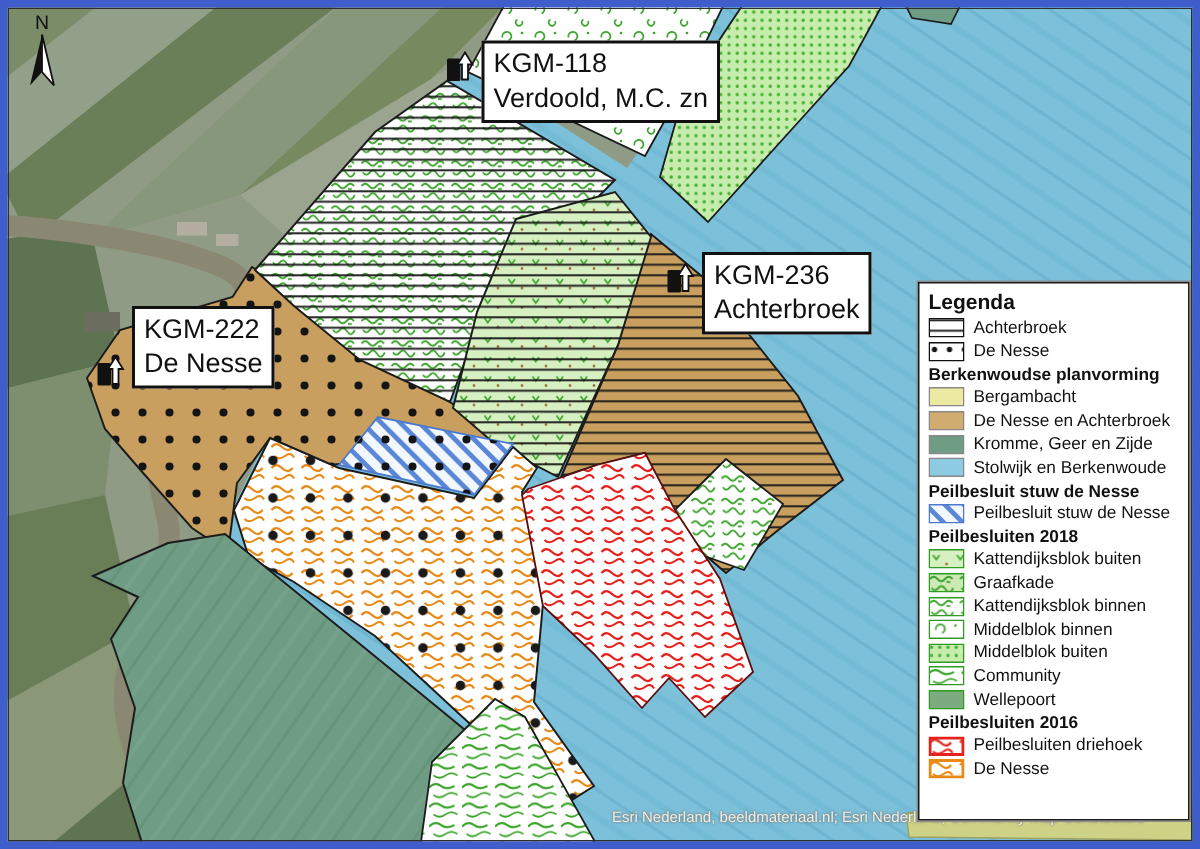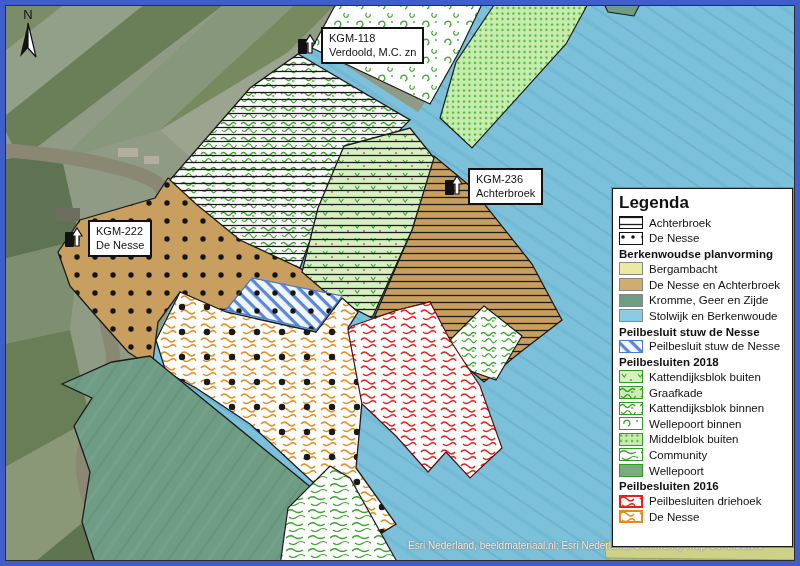--- a/index.html
+++ b/index.html
@@ -5,29 +5,29 @@
   html,body{margin:0;padding:0;background:#666;font-family:"Liberation Sans",sans-serif;}
   .stage{position:relative;width:800px;height:566px;overflow:hidden;background:#8f9b84;}
   .frame{position:absolute;inset:0;border:5px solid #3f5ecb;box-shadow:inset 0 0 0 1px #2e2e2e;z-index:30;pointer-events:none;}
   .map-svg{position:absolute;left:0;top:0;z-index:1;}
 
   .north{position:absolute;left:16px;top:8px;z-index:8;display:flex;flex-direction:column;align-items:center;}
   .north .n-label{font-size:13px;color:#111;line-height:1;margin-bottom:1px;}
 
   .station{position:absolute;z-index:9;display:flex;align-items:flex-start;}
   .station .pump{margin-right:4px;margin-top:6px;}
-  .station .box{background:#fff;border:2px solid #111;padding:2px 6px;font-size:11px;line-height:1.3;color:#111;white-space:nowrap;}
+  .station .box{background:#fff;border:2px solid #111;padding:2px 6px;font-size:18px;line-height:1.3;color:#111;white-space:nowrap;}
   .st-118{left:297px;top:27px;}
-  .st-222{left:64px;top:220px;}
+  .st-222{left:64px;top:204px;align-items:flex-end;}
   .st-236{left:444px;top:168px;justify-content:space-between;}
 
   .attribution{position:absolute;left:408px;top:540px;z-index:5;font-size:10px;color:#f2f1e8;text-shadow:0 0 2px #777,0 0 1px #777;white-space:nowrap;}
 
   .legend{position:absolute;left:612px;top:188px;width:181px;height:359px;background:#fff;border:1px solid #1b1b1b;box-shadow:0 0 0 1px #8a8a8a;z-index:10;box-sizing:border-box;padding:3px 4px 2px 6px;overflow:hidden;}
-  .legend .lg-title{font-size:17px;font-weight:bold;color:#111;margin:1px 0 2px 0;}
+  .legend .lg-title{font-size:14px;font-weight:bold;color:#111;margin:1px 0 2px 0;}
   .legend .lg-header{font-size:11.5px;font-weight:bold;color:#111;margin:2px 0 1px 0;}
   .legend .lg-row{display:flex;align-items:center;height:15.6px;}
   .legend .lg-row svg{flex:0 0 auto;margin-right:6px;}
   .legend .lg-label{font-size:11.5px;color:#111;white-space:nowrap;}
 </style>
 </head>
 <body>
 
 <div class="stage">
 
@@ -316,21 +316,21 @@
     <div class="lg-row">
       <svg width="24" height="13">
           <rect x="0.5" y="0.5" width="23" height="12" fill="url(#pScrib)" stroke="#2f9b22"></rect>
         </svg>
       <span class="lg-label">Kattendijksblok binnen</span>
     </div>
     <div class="lg-row">
       <svg width="24" height="13">
           <rect x="0.5" y="0.5" width="23" height="12" fill="url(#pCmark)" stroke="#2f9b22"></rect>
         </svg>
-      <span class="lg-label">Wellepoort binnen</span>
+      <span class="lg-label">Middelblok binnen</span>
     </div>
     <div class="lg-row">
       <svg width="24" height="13">
           <rect x="0.5" y="0.5" width="23" height="12" fill="url(#pGDots)" stroke="#2f9b22"></rect>
         </svg>
       <span class="lg-label">Middelblok buiten</span>
     </div>
     <div class="lg-row">
       <svg width="24" height="13">
           <rect x="0.5" y="0.5" width="23" height="12" fill="url(#pSquig)" stroke="#2f9b22"></rect>

